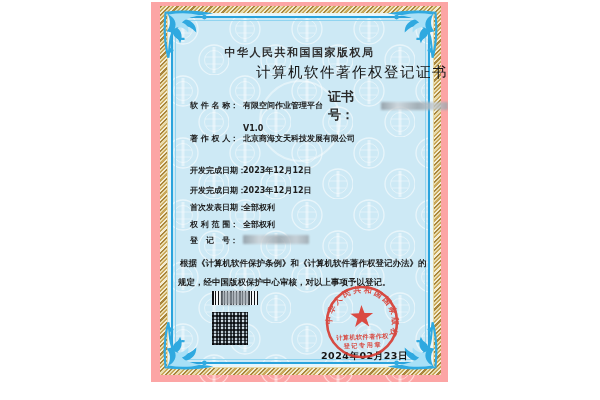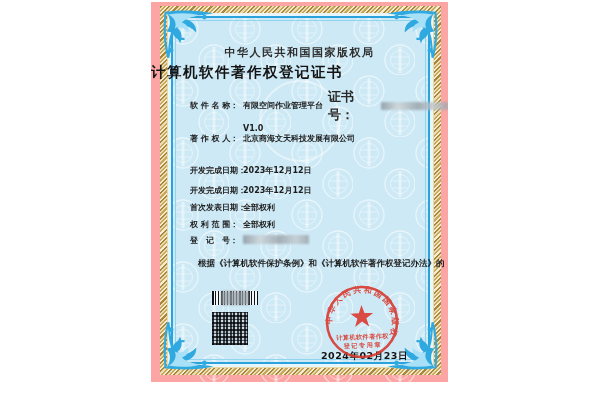--- a/index.html
+++ b/index.html
@@ -29,35 +29,35 @@
   
   .corner{position:absolute;width:54px;height:54px;pointer-events:none;}
   .corner.tl{left:12px;top:7px;}
   .corner.tr{right:10px;top:7px;transform:scaleX(-1);}
   .corner.bl{left:12px;bottom:11px;transform:scaleY(-1);}
   .corner.br{right:10px;bottom:11px;transform:scale(-1,-1);}
 
   
   .authority{position:absolute;left:0;right:0;top:43px;text-align:center;
      font-size:11px;font-weight:bold;color:#2e2e2e;letter-spacing:1.5px;}
-  .cert-title{position:absolute;left:0;right:0;top:61px;text-align:left;
-     font-size:14.5px;font-weight:bold;color:#141414;letter-spacing:1.5px;}
+  .cert-title{position:absolute;left:0;right:0;top:61px;text-align:right;
+     font-size:14.5px;font-weight:normal;color:#141414;letter-spacing:1.5px;}
   .certno-row{position:absolute;left:177px;top:86px;display:flex;align-items:center;gap:3px;
      font-size:13px;font-weight:bold;color:#2a2a2a;}
 
   
   .frow{position:absolute;font-size:8px;font-weight:bold;color:#1c1c1c;white-space:nowrap;}
   .frow .lab{position:absolute;left:39px;top:0;text-align:center;}
   .frow .val{position:absolute;left:92px;top:0;}
   .val2{position:absolute;left:92px;font-size:8px;font-weight:bold;color:#1c1c1c;}
 
   
   .statement{position:absolute;left:27px;top:252px;font-size:8.5px;font-weight:600;
      color:#1c1c1c;line-height:19px;white-space:nowrap;}
-  .statement .l1{margin-left:20px;}
+  .statement .l1{margin-left:2px;}
 
   
   .redact{background:linear-gradient(90deg,#8a949c,#cdd3d8 25%,#98a1a8 55%,#c3cad0 80%,#9aa3aa);
      filter:blur(1px);opacity:.8;border-radius:1px;}
   .redact.certno{width:70px;height:8px;}
   .redact.regno{position:absolute;left:92px;top:0;width:66px;height:9px;}
 
   
   .barcode{position:absolute;left:61px;top:289px;width:46px;height:14px;background:
      repeating-linear-gradient(90deg,#101418 0 2px,#f4f8fa 2px 3px,#101418 3px 4px,#f4f8fa 4px 6px,#101418 6px 7px,#f4f8fa 7px 9px);}
@@ -173,20 +173,21 @@
       <span class="val">全部权利</span>
     </div>
 
     <div class="frow" style="top:233px;">
       <span class="lab">登　记　号：</span>
       <span class="redact regno"></span>
     </div>
 
     <div class="statement">
       <div class="l1">根据《计算机软件保护条例》和《计算机软件著作权登记办法》的</div>
+      <div class="l2">规定，经中国版权保护中心审核，对以上事项予以登记。</div>
     </div>
 
     <div class="barcode">
       <div class="blurmid"></div>
     </div>
     <div class="qrcode"></div>
 
     <div class="reg-date">2024年02月23日</div>
 
     <svg class="seal" viewBox="-44 -44 88 88">

